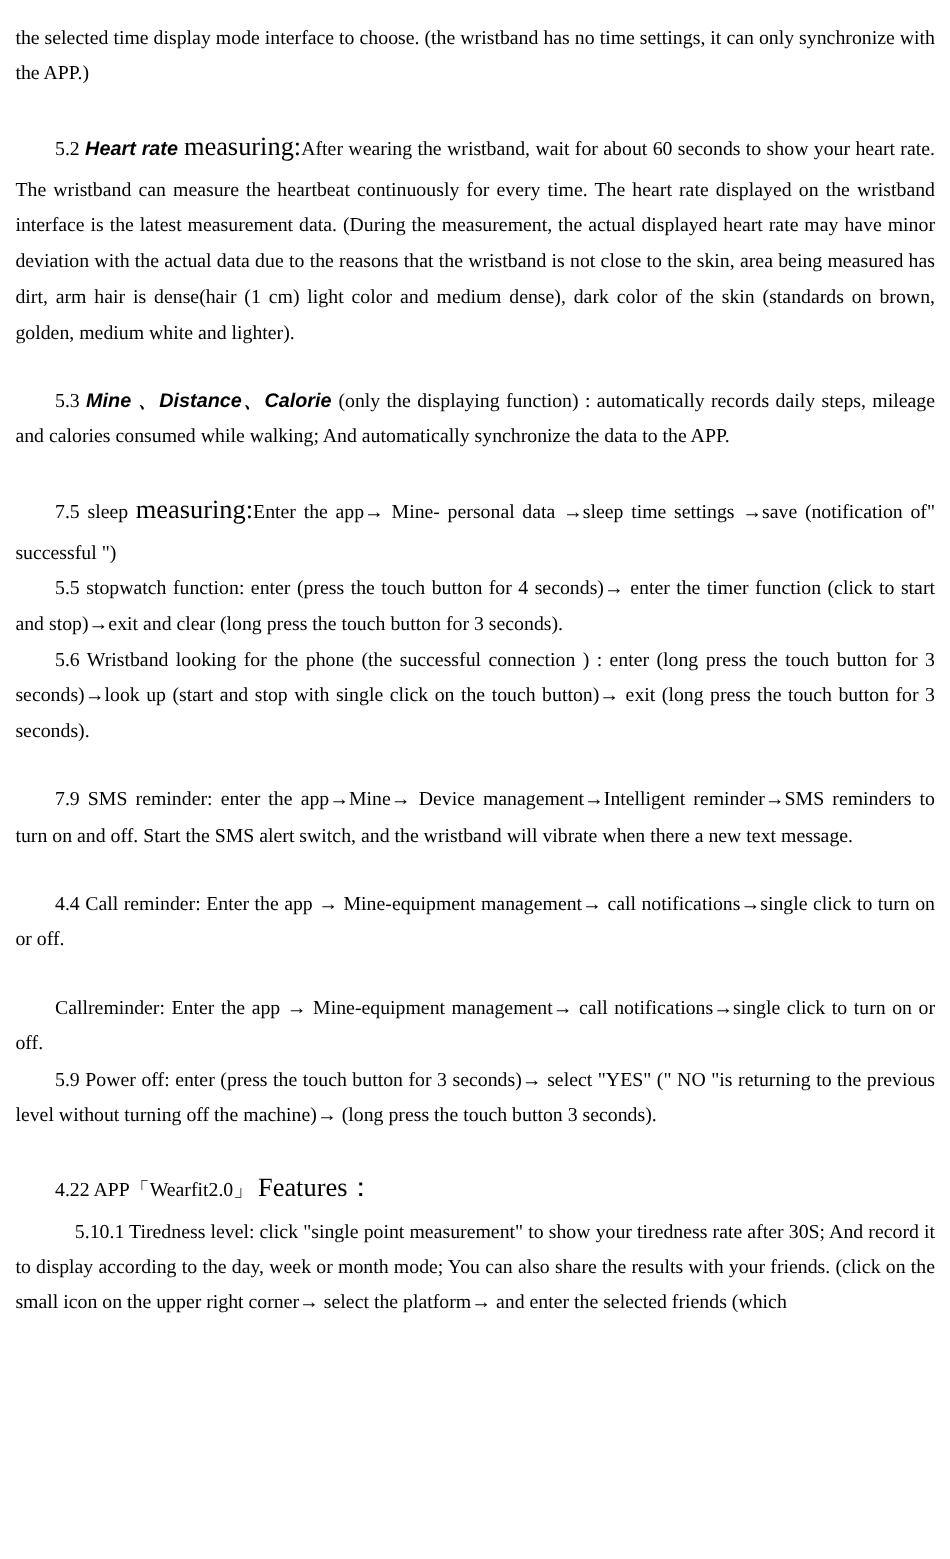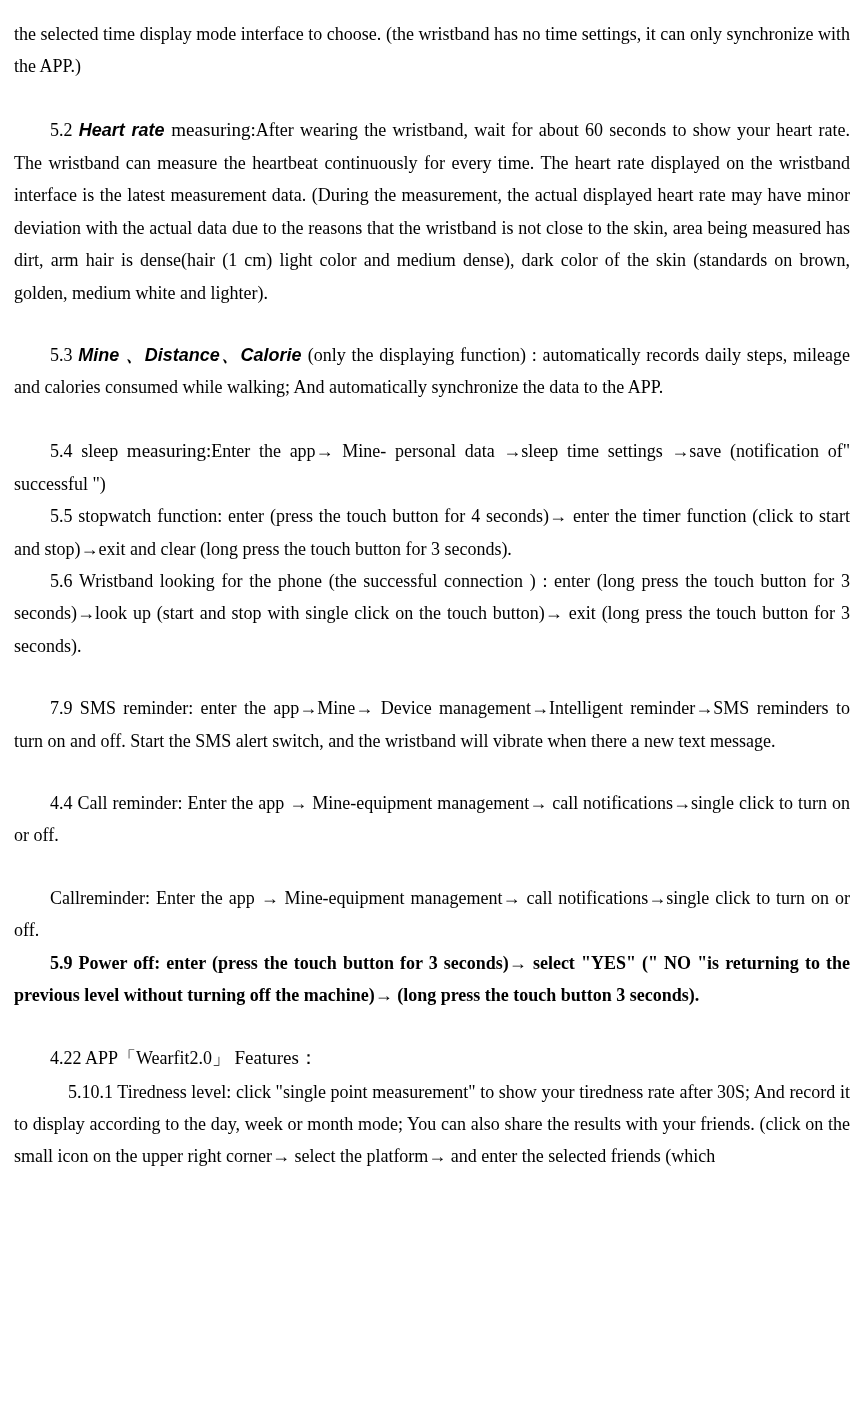--- a/index.html
+++ b/index.html
@@ -16,21 +16,21 @@
       text-align: justify;
       text-justify: inter-word;
       margin: 0 0 30px 0;
     }
     .bold {
       font-weight: bold;
       font-family: Arial, sans-serif;
       font-style: italic;
     }
     .large-word {
-      font-size: 19px;
+      font-size: 24px;
     }
     .section-title-line {
       text-align: justify;
       margin: 0;
     }
     .tight {
       margin-bottom: 0;
     }
     .no-indent {
       text-indent: 0;
@@ -43,32 +43,32 @@
 
 <p class="para" style="text-indent:2em;">
   <span>5.2  </span><span class="bold">Heart rate </span><span class="large-word">measuring:</span><span>After wearing the wristband, wait for about 60 seconds to show your heart rate. The wristband can measure the heartbeat continuously for every time. The heart rate displayed on the wristband interface is the latest measurement data. (During the measurement, the actual displayed heart rate may have minor deviation with the actual data due to the reasons that the wristband is not close to the skin, area being measured has dirt, arm hair is dense(hair (1 cm) light color and medium dense), dark color of the skin (standards on brown, golden, medium white and lighter).</span>
 </p>
 
 <p class="para" style="text-indent:2em;">
   <span>5.3 </span><span class="bold">Mine 、Distance、Calorie </span><span>(only the displaying function) : automatically records daily steps, mileage and calories consumed while walking; And automatically synchronize the data to the APP.</span>
 </p>
 
 <p class="para tight" style="text-indent:2em;">
-  <span>5.4 sleep </span><span class="large-word">measuring:</span><span>Enter the app→ Mine- personal data →sleep time settings →save (notification of" successful ")</span>
+  <span>7.5 sleep </span><span class="large-word">measuring:</span><span>Enter the app→ Mine- personal data →sleep time settings →save (notification of" successful ")</span>
 </p>
 
 <p class="para tight" style="text-indent:2em;">5.5 stopwatch function: enter (press the touch button for 4 seconds)→ enter the timer function (click to start and stop)→exit and clear (long press the touch button for 3 seconds).</p>
 
 <p class="para" style="text-indent:2em;">5.6  Wristband looking for the phone (the  successful connection ) : enter (long press the touch button for 3 seconds)→look up (start and stop with single click on the touch button)→ exit (long press the touch button for 3 seconds).</p>
 
 <p class="para" style="text-indent:2em;">7.9  SMS reminder: enter the app→Mine→ Device management→Intelligent reminder→SMS reminders to turn on and off. Start the SMS alert switch, and the wristband will vibrate when there a new text message.</p>
 
 <p class="para" style="text-indent:2em;">4.4  Call  reminder:  Enter  the  app  →  Mine-equipment  management→  call notifications→single click to turn on or off.</p>
 
 <p class="para tight" style="text-indent:2em;">Callreminder:   Enter   the   app   →   Mine-equipment   management→   call notifications→single click to turn on or off.</p>
 
-<p class="para" style="text-indent:2em;font-weight:bold;">5.9  Power off: enter (press the touch button for 3 seconds)→ select "YES" (" NO "is returning to the previous level without turning off the machine)→ (long press the touch button 3 seconds).</p>
+<p class="para" style="text-indent:2em;">5.9  Power off: enter (press the touch button for 3 seconds)→ select "YES" (" NO "is returning to the previous level without turning off the machine)→ (long press the touch button 3 seconds).</p>
 
 <p class="section-title-line" style="text-indent:2em;">
   <span>4.22  APP「Wearfit2.0」 </span><span class="large-word">Features：</span>
 </p>
 
 <p class="para tight" style="text-indent:3em;">5.10.1 Tiredness level: click "single point measurement" to show your tiredness rate after 30S; And record it to display according to the day, week or month mode; You can also share the results with your friends. (click on the small icon on the upper right corner→ select the platform→ and enter the selected friends (which</p>
 
 </body></html>

